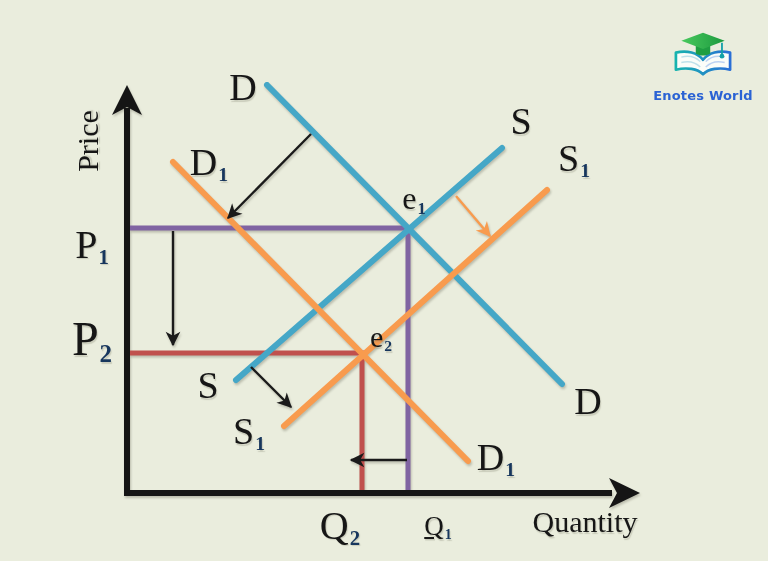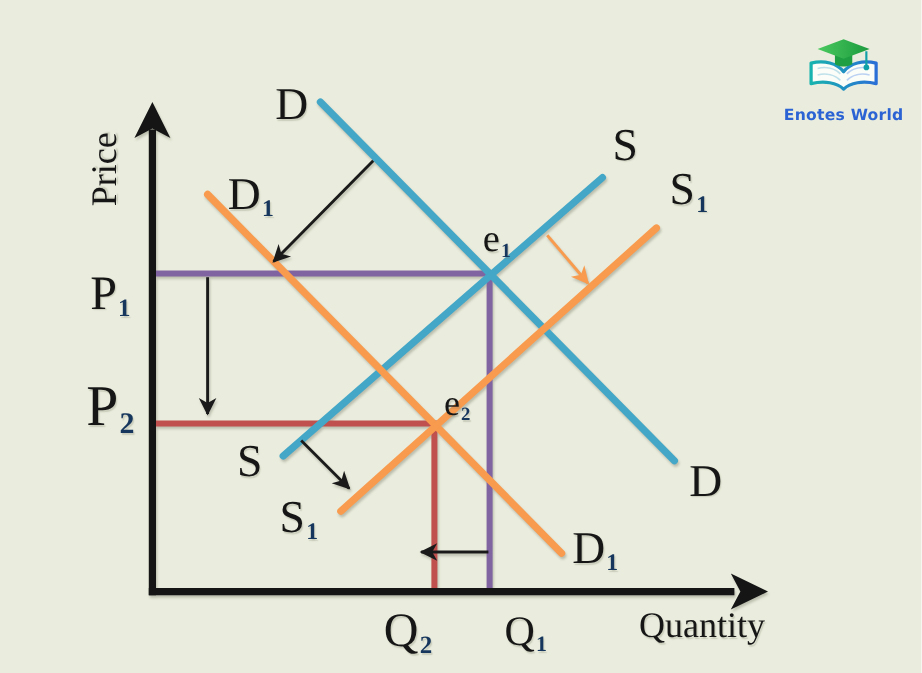--- a/index.html
+++ b/index.html
@@ -129,21 +129,21 @@
   <div class="lbl" style="left:92px;top:246px;font-size:40px;">
     <span>P</span><span class="sub">1</span>
   </div>
   <div class="lbl" style="left:92px;top:341px;font-size:48px;">
     <span>P</span><span class="sub">2</span>
   </div>
 
   <div class="lbl" style="left:340px;top:527px;font-size:40px;">
     <span>Q</span><span class="sub">2</span>
   </div>
-  <div class="lbl" style="left:438px;top:527px;font-size:35px;">
+  <div class="lbl" style="left:438px;top:527px;font-size:27px;text-decoration:underline;">
     <span>Q</span><span class="sub">1</span>
   </div>
 
   <div id="logo">
     <svg width="92" height="56" viewBox="0 0 100 62">
 
       <g>
         <path d="M50 33 C44 25 32 22 20 25 L20 44 C32 41 44 43 50 49 C56 43 68 41 80 44 L80 25 C68 22 56 25 50 33 Z" fill="#fbfdf9" stroke="url(#bookGrad)" stroke-width="3" stroke-linejoin="round"></path>
         <path d="M50 33 L50 49" stroke="url(#bookGrad)" stroke-width="2"></path>
         <path d="M26 30 C34 28 42 30 47 35 M26 36 C34 34 42 36 47 41" stroke="#bfe1ea" stroke-width="1.5" fill="none"></path>

